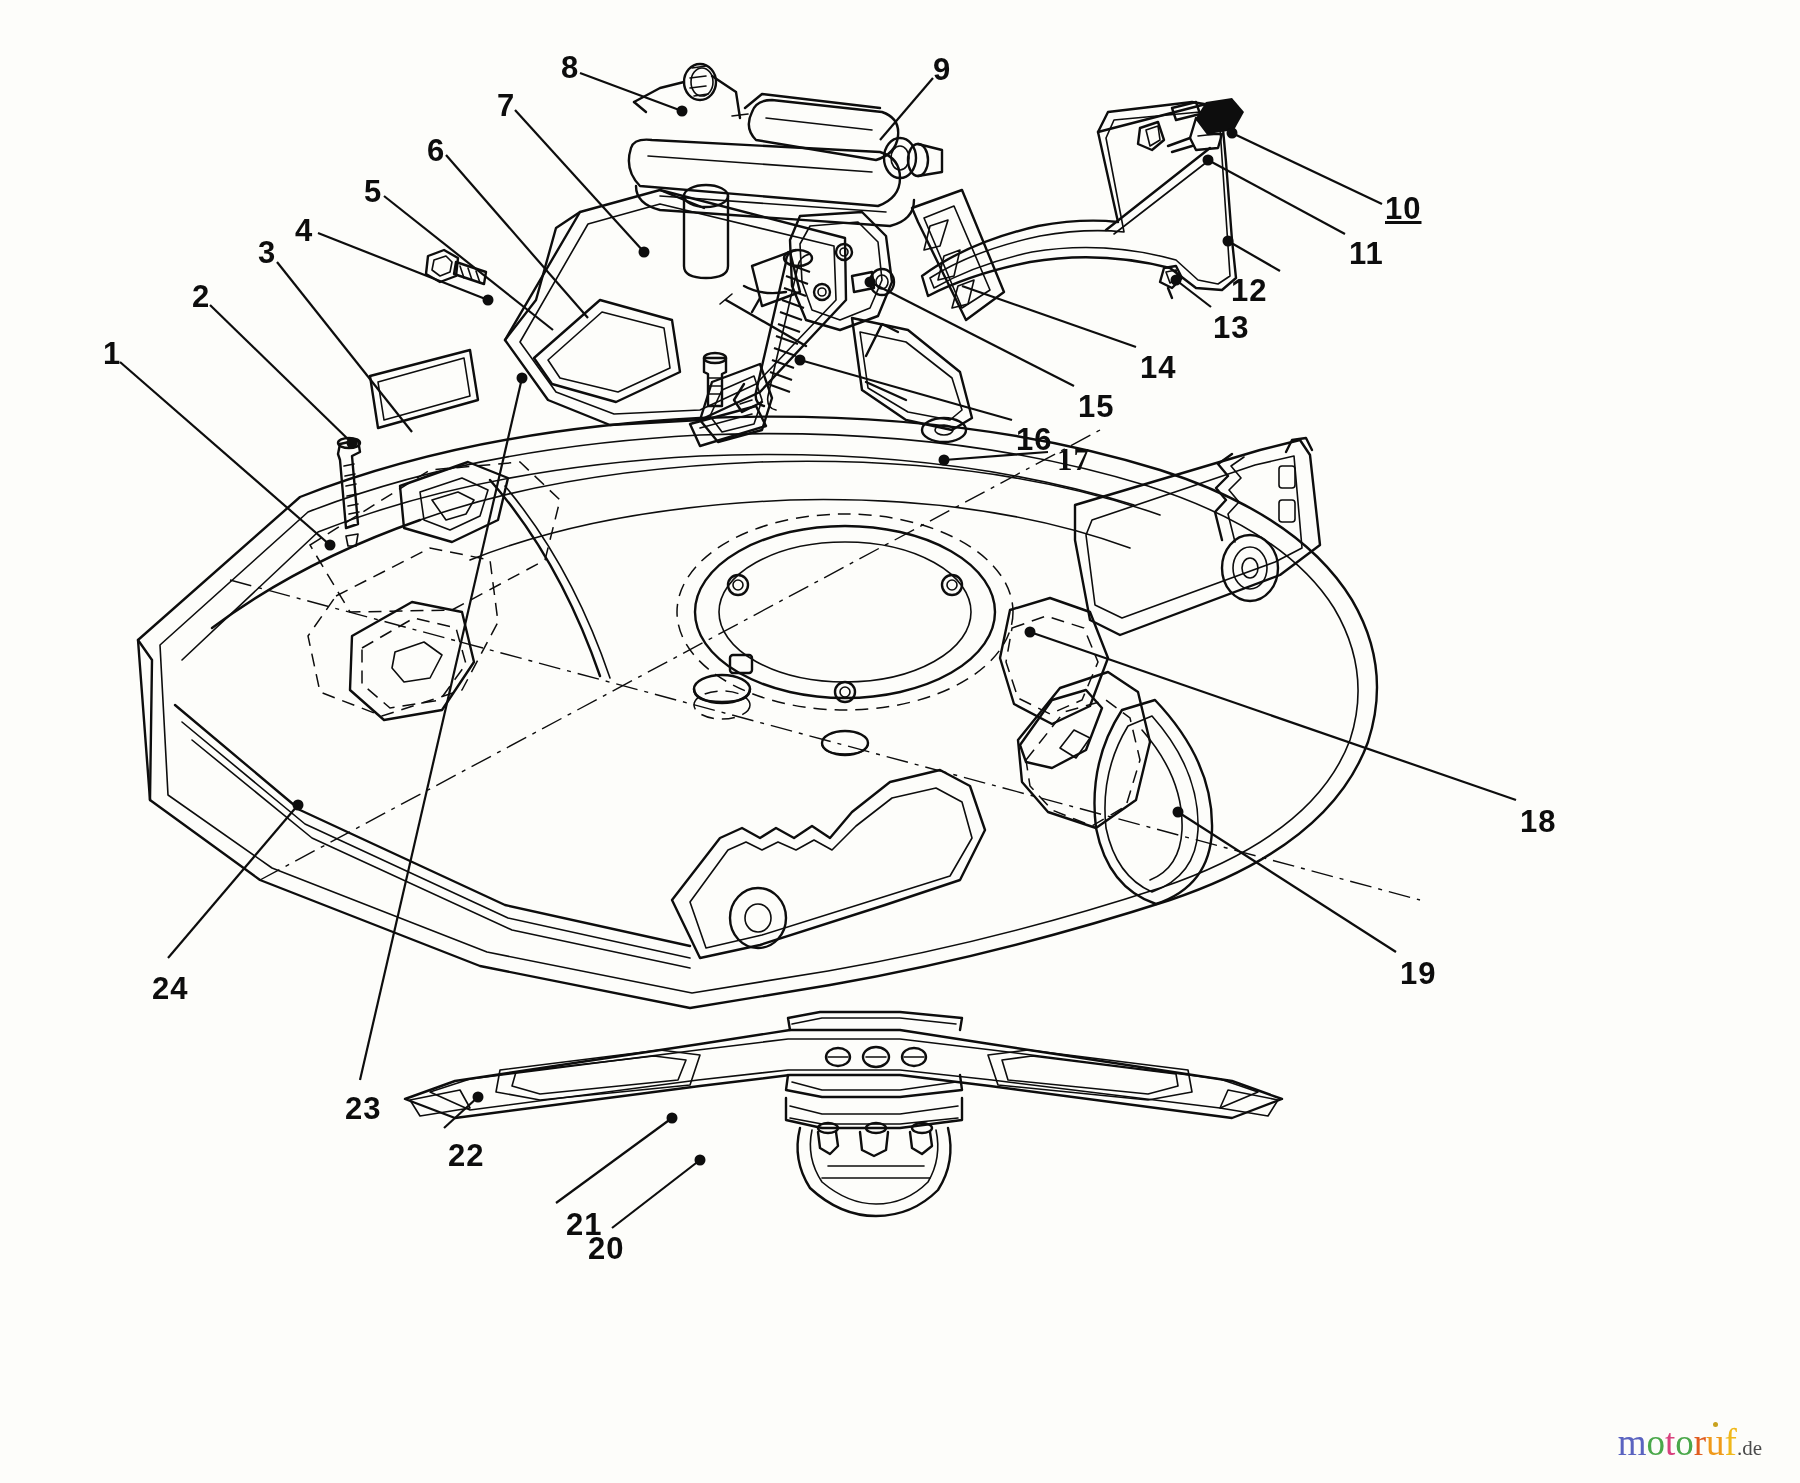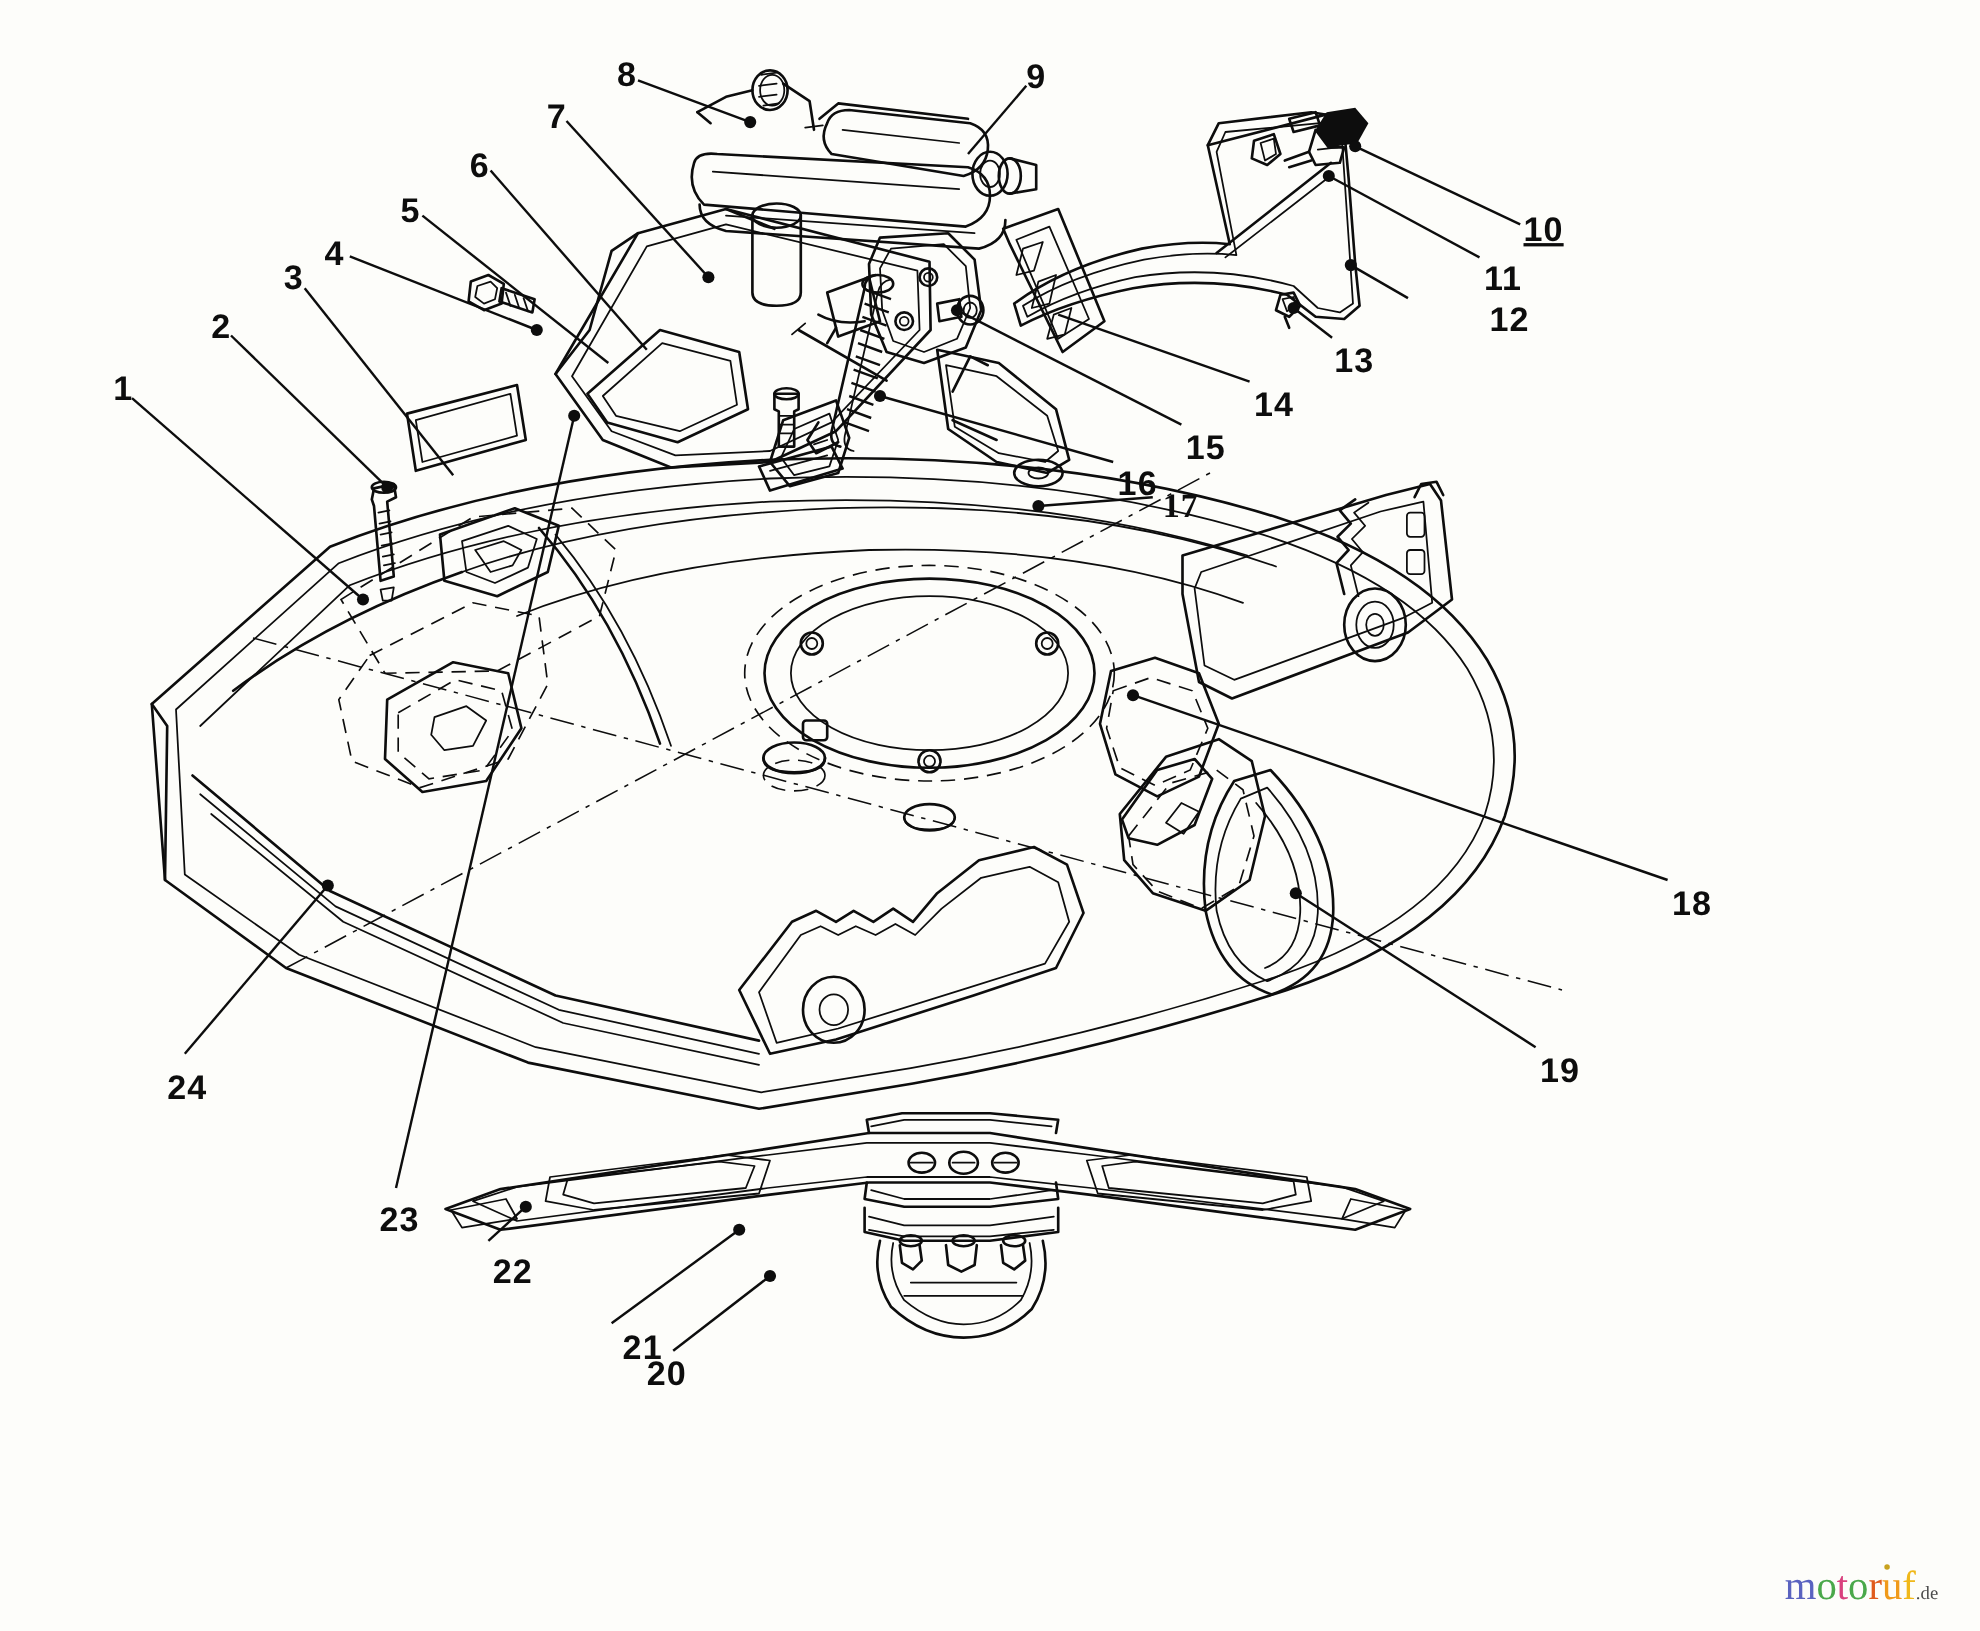--- a/index.html
+++ b/index.html
@@ -4,21 +4,21 @@
 <style>
   html,body{margin:0;padding:0;background:#fdfdf8;}
   body{font-family:"Liberation Sans",sans-serif;}
   #sheet{position:relative;width:1800px;height:1483px;background:#fdfdfa;overflow:hidden;}
   #art{position:absolute;left:0;top:0;width:1800px;height:1483px;}
   .cal{position:absolute;font-family:"Liberation Sans",sans-serif;font-weight:bold;
        font-size:31px;color:#0d0d0d;line-height:1;letter-spacing:1px;white-space:nowrap;}
   #logo{position:absolute;right:38px;bottom:22px;font-family:"Liberation Serif",serif;
         font-size:37px;line-height:1;white-space:nowrap;}
   #logo .l{font-weight:400;}
-  #logo .de{font-size:17px;color:#4a4a4a;letter-spacing:0px;}
+  #logo .de{font-size:21px;color:#4a4a4a;letter-spacing:0px;}
   #logo .dot{position:absolute;right:44px;top:-2px;width:5px;height:5px;border-radius:50%;background:#c8a21e;}
 </style>
 </head>
 <body>
 
 <div id="sheet">
 
   <svg id="art" viewBox="0 0 1800 1483" xmlns="http://www.w3.org/2000/svg">
     <style>
       .s{fill:none;stroke:#0d0d0d;stroke-width:2.4;stroke-linejoin:round;stroke-linecap:round;}
@@ -361,21 +361,21 @@
       <div class="cal" style="left: 192px; top: 281px;">2</div>
       <div class="cal" style="left: 258px; top: 237px;">3</div>
       <div class="cal" style="left: 295px; top: 215px;">4</div>
       <div class="cal" style="left: 364px; top: 176px;">5</div>
       <div class="cal" style="left: 427px; top: 135px;">6</div>
       <div class="cal" style="left: 497px; top: 90px;">7</div>
       <div class="cal" style="left: 561px; top: 52px;">8</div>
       <div class="cal" style="left: 933px; top: 54px;">9</div>
       <div class="cal" style="left: 1385px; top: 193px; text-decoration: underline;">10</div>
       <div class="cal" style="left: 1349px; top: 238px;">11</div>
-      <div class="cal" style="left: 1354px; top: 275px;">12</div>
+      <div class="cal" style="left: 1231px; top: 275px;">12</div>
       <div class="cal" style="left: 1213px; top: 312px;">13</div>
       <div class="cal" style="left: 1140px; top: 352px;">14</div>
       <div class="cal" style="left: 1078px; top: 391px;">15</div>
       <div class="cal" style="left: 1016px; top: 424px;">16</div>
       <div class="cal" style="left: 1057px; top: 444px; font-family: Liberation Serif, serif;">17</div>
       <div class="cal" style="left: 1520px; top: 806px;">18</div>
       <div class="cal" style="left: 1400px; top: 958px;">19</div>
       <div class="cal" style="left: 588px; top: 1233px;">20</div>
       <div class="cal" style="left: 530px; top: 1209px; margin-left: 36px;">21</div>
       <div class="cal" style="left: 448px; top: 1140px; text-align: right;">22</div>

